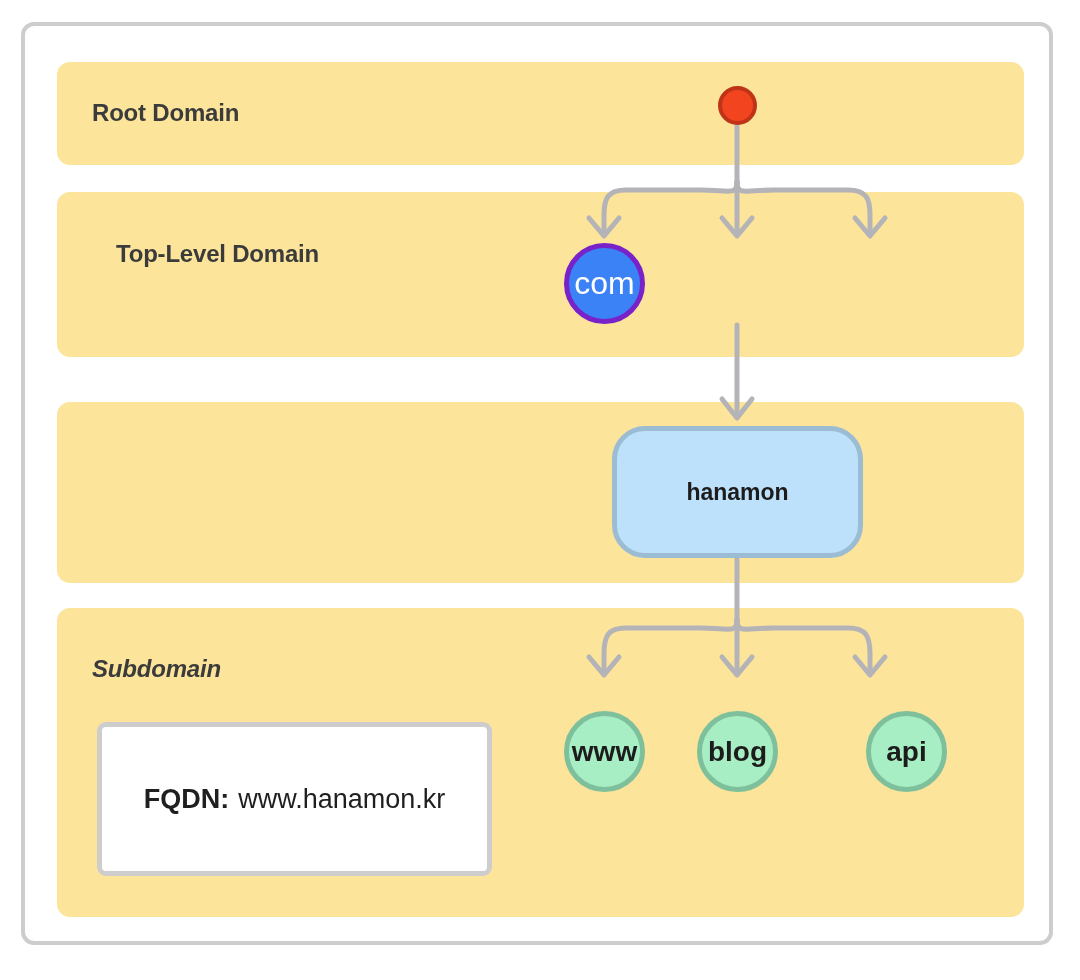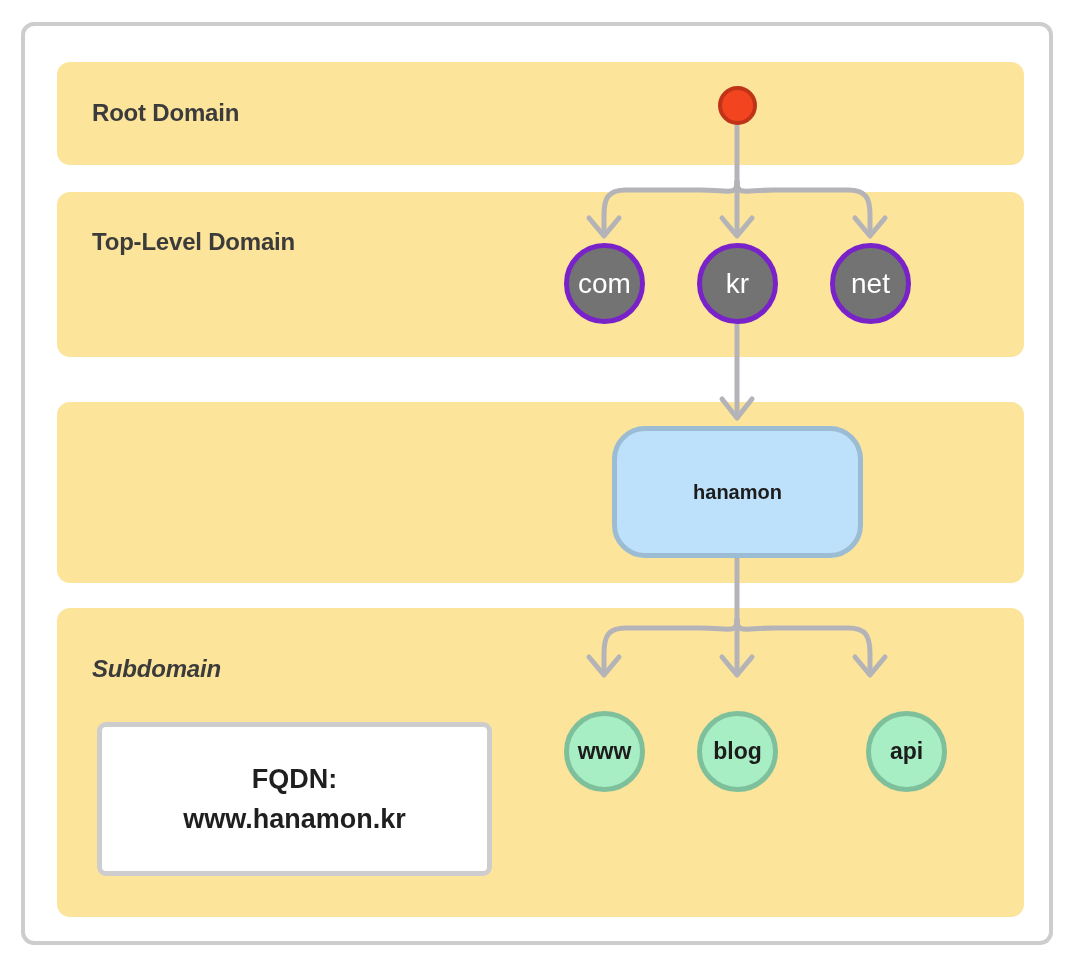--- a/index.html
+++ b/index.html
@@ -15,53 +15,53 @@
   .band{position:absolute;left:57px;width:967px;background:#fce49b;
         border-radius:13px;box-sizing:border-box;}
   .band-root{top:62px;height:103px;}
   .band-tld{top:192px;height:165px;}
   .band-sld{top:402px;height:181px;}
   .band-sub{top:608px;height:309px;}
 
   .band-label{position:absolute;left:92px;color:#3b3b3b;
               font-size:24px;font-weight:bold;letter-spacing:-0.2px;white-space:nowrap;}
   .lbl-root{top:99px;}
-  .lbl-tld{top:228px;}
+  .lbl-tld{top:240px;margin-left:24px;}
   .lbl-sld{top:447px;}
   .lbl-sub{top:655px;font-style:italic;}
 
   svg.wires{position:absolute;left:0;top:0;width:1080px;height:980px;
             pointer-events:none;}
 
   .node{position:absolute;display:flex;align-items:center;justify-content:center;
         box-sizing:border-box;}
 
   .root-dot{left:718px;top:86px;width:39px;height:39px;border-radius:50%;
             background:#f2441f;border:4px solid #bf3418;}
 
   .tld{top:243px;width:81px;height:81px;border-radius:50%;
-       background:#737373;border:5px solid #7a22ca;
-       color:#ffffff;font-size:28px;font-weight:500;}
+       background:#3b82f6;border:5px solid #7a22ca;
+       color:#ffffff;font-size:32px;font-weight:500;}
   .tld-com{left:564px;} .tld-kr{left:697px;} .tld-net{left:830px;}
 
   .sld-box{left:612px;top:426px;width:251px;height:132px;border-radius:33px;
            background:#bee1fb;border:5px solid #9cbcd3;
-           color:#1c1c1c;font-size:20px;font-weight:bold;}
+           color:#1c1c1c;font-size:23px;font-weight:bold;}
 
   .sub{top:711px;width:81px;height:81px;border-radius:50%;
        background:#a8eec5;border:5px solid #7fc09c;
-       color:#1c1c1c;font-size:23px;font-weight:bold;}
+       color:#1c1c1c;font-size:28px;font-weight:bold;}
   .sub-www{left:564px;} .sub-blog{left:697px;} .sub-api{left:866px;}
 
   .fqdn-box{position:absolute;left:97px;top:722px;width:395px;height:154px;
             box-sizing:border-box;background:#ffffff;border:5px solid #cdcdcd;
-            border-radius:9px;display:flex;flex-direction:column;
+            border-radius:9px;display:flex;
             align-items:center;justify-content:center;gap:9px;}
   .fqdn-title{color:#1f1f1f;font-size:27px;font-weight:bold;}
-  .fqdn-value{color:#1f1f1f;font-size:27px;font-weight:bold;}
+  .fqdn-value{color:#1f1f1f;font-size:27px;font-weight:normal;}
 </style>
 </head>
 <body>
 
 <div id="stage">
 
   <div class="frame"></div>
 
   <div class="band band-root"></div>
   <div class="band band-tld"></div>
@@ -97,22 +97,20 @@
 
       <path d="M589,657 L604,675 L619,657"></path>
       <path d="M722,657 L737,675 L752,657"></path>
       <path d="M855,657 L870,675 L885,657"></path>
     </g>
   </svg>
 
   <div class="node root-dot"></div>
 
   <div class="node tld tld-com">com</div>
-  <div class="node tld tld-kr">kr</div>
-  <div class="node tld tld-net">net</div>
 
   <div class="node sld-box">hanamon</div>
 
   <div class="node sub sub-www">www</div>
   <div class="node sub sub-blog">blog</div>
   <div class="node sub sub-api">api</div>
 
   <div class="fqdn-box">
     <div class="fqdn-title">FQDN:</div>
     <div class="fqdn-value">www.hanamon.kr</div>

